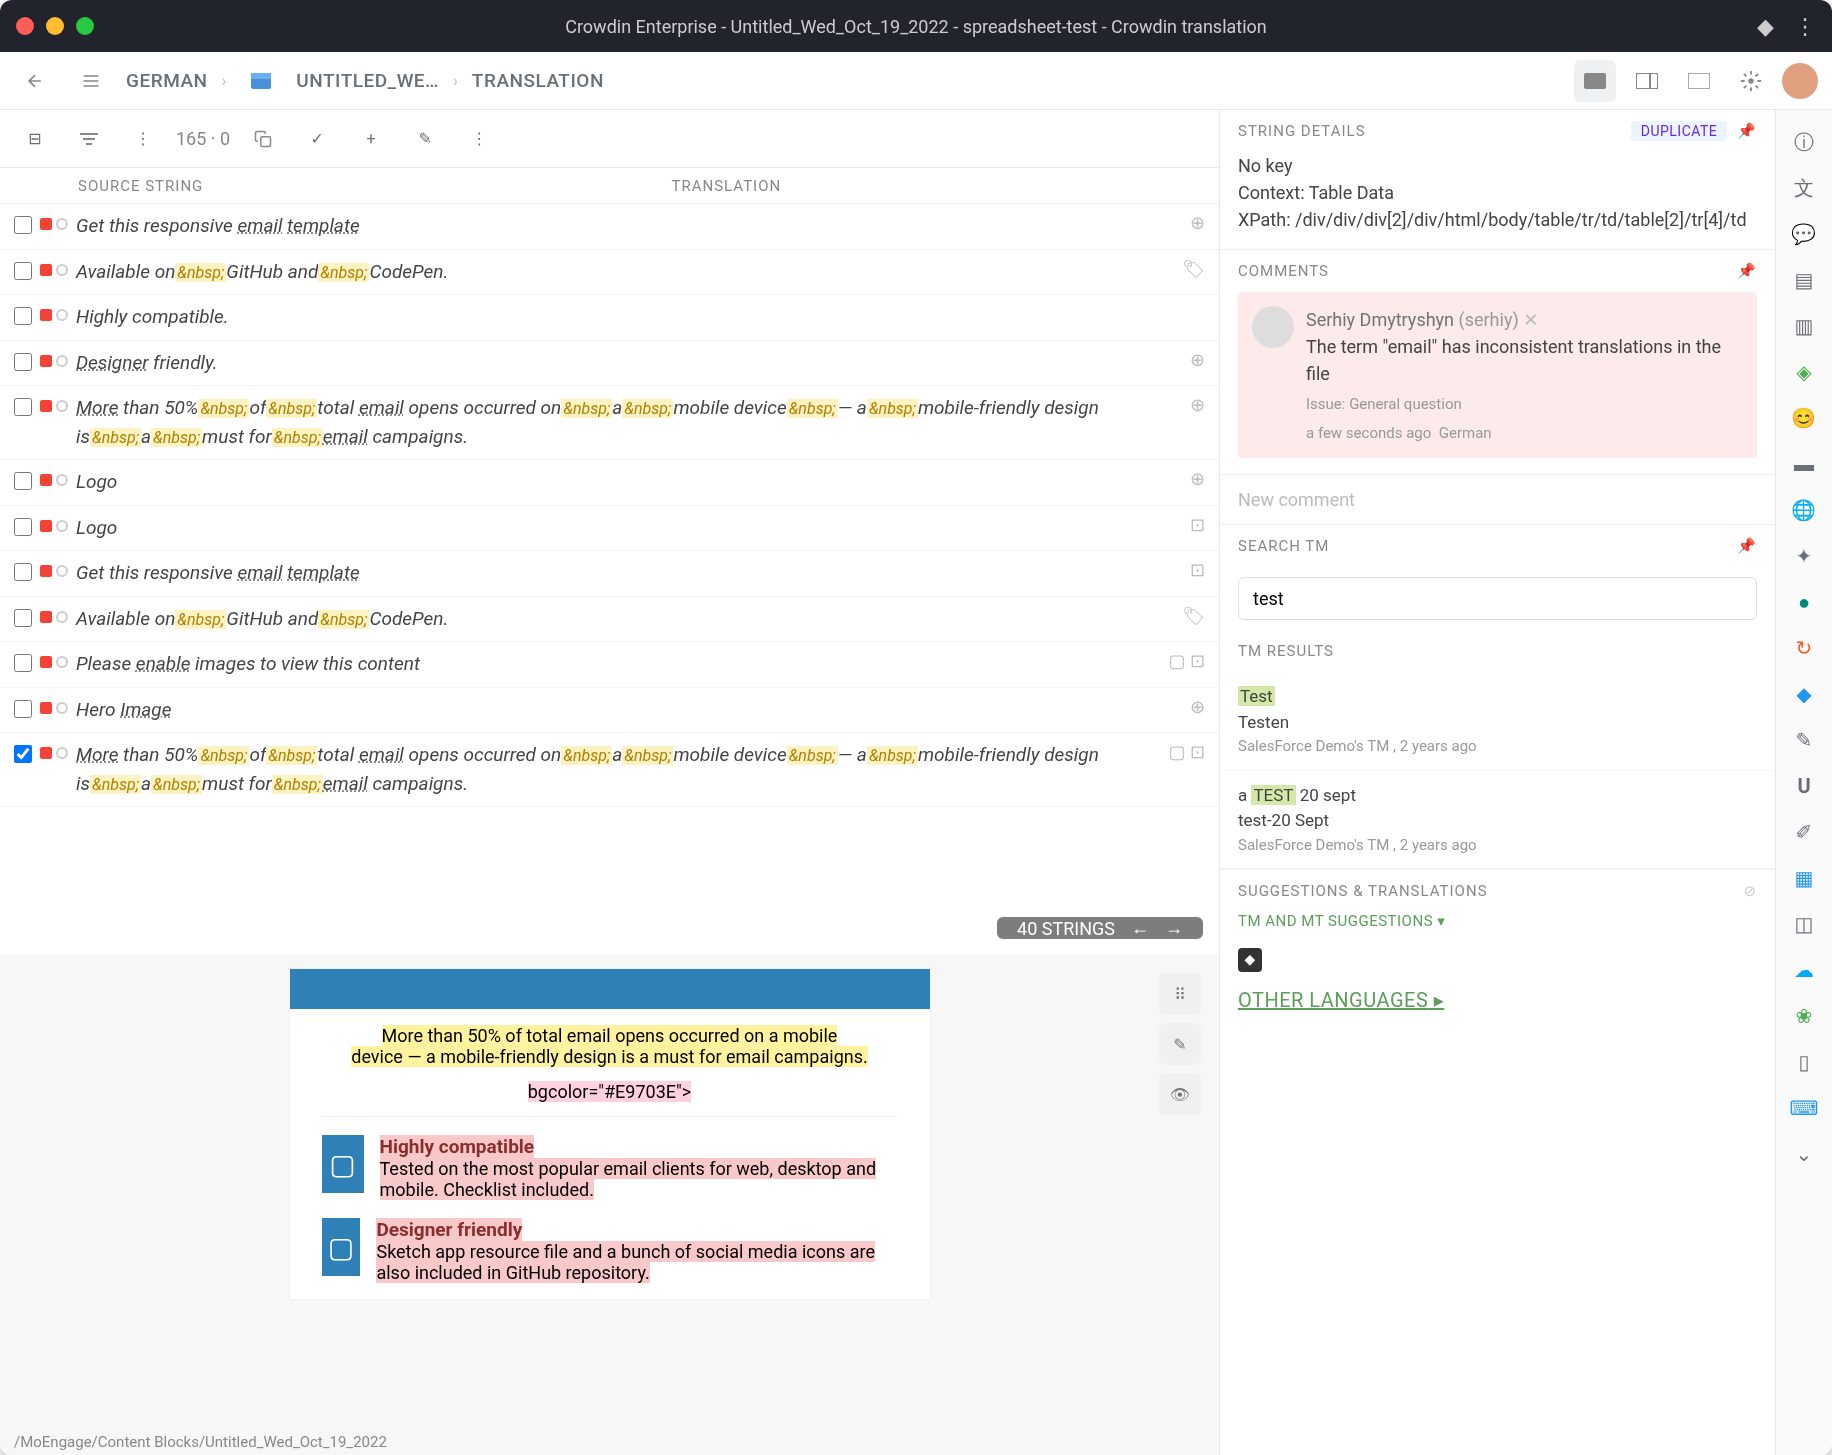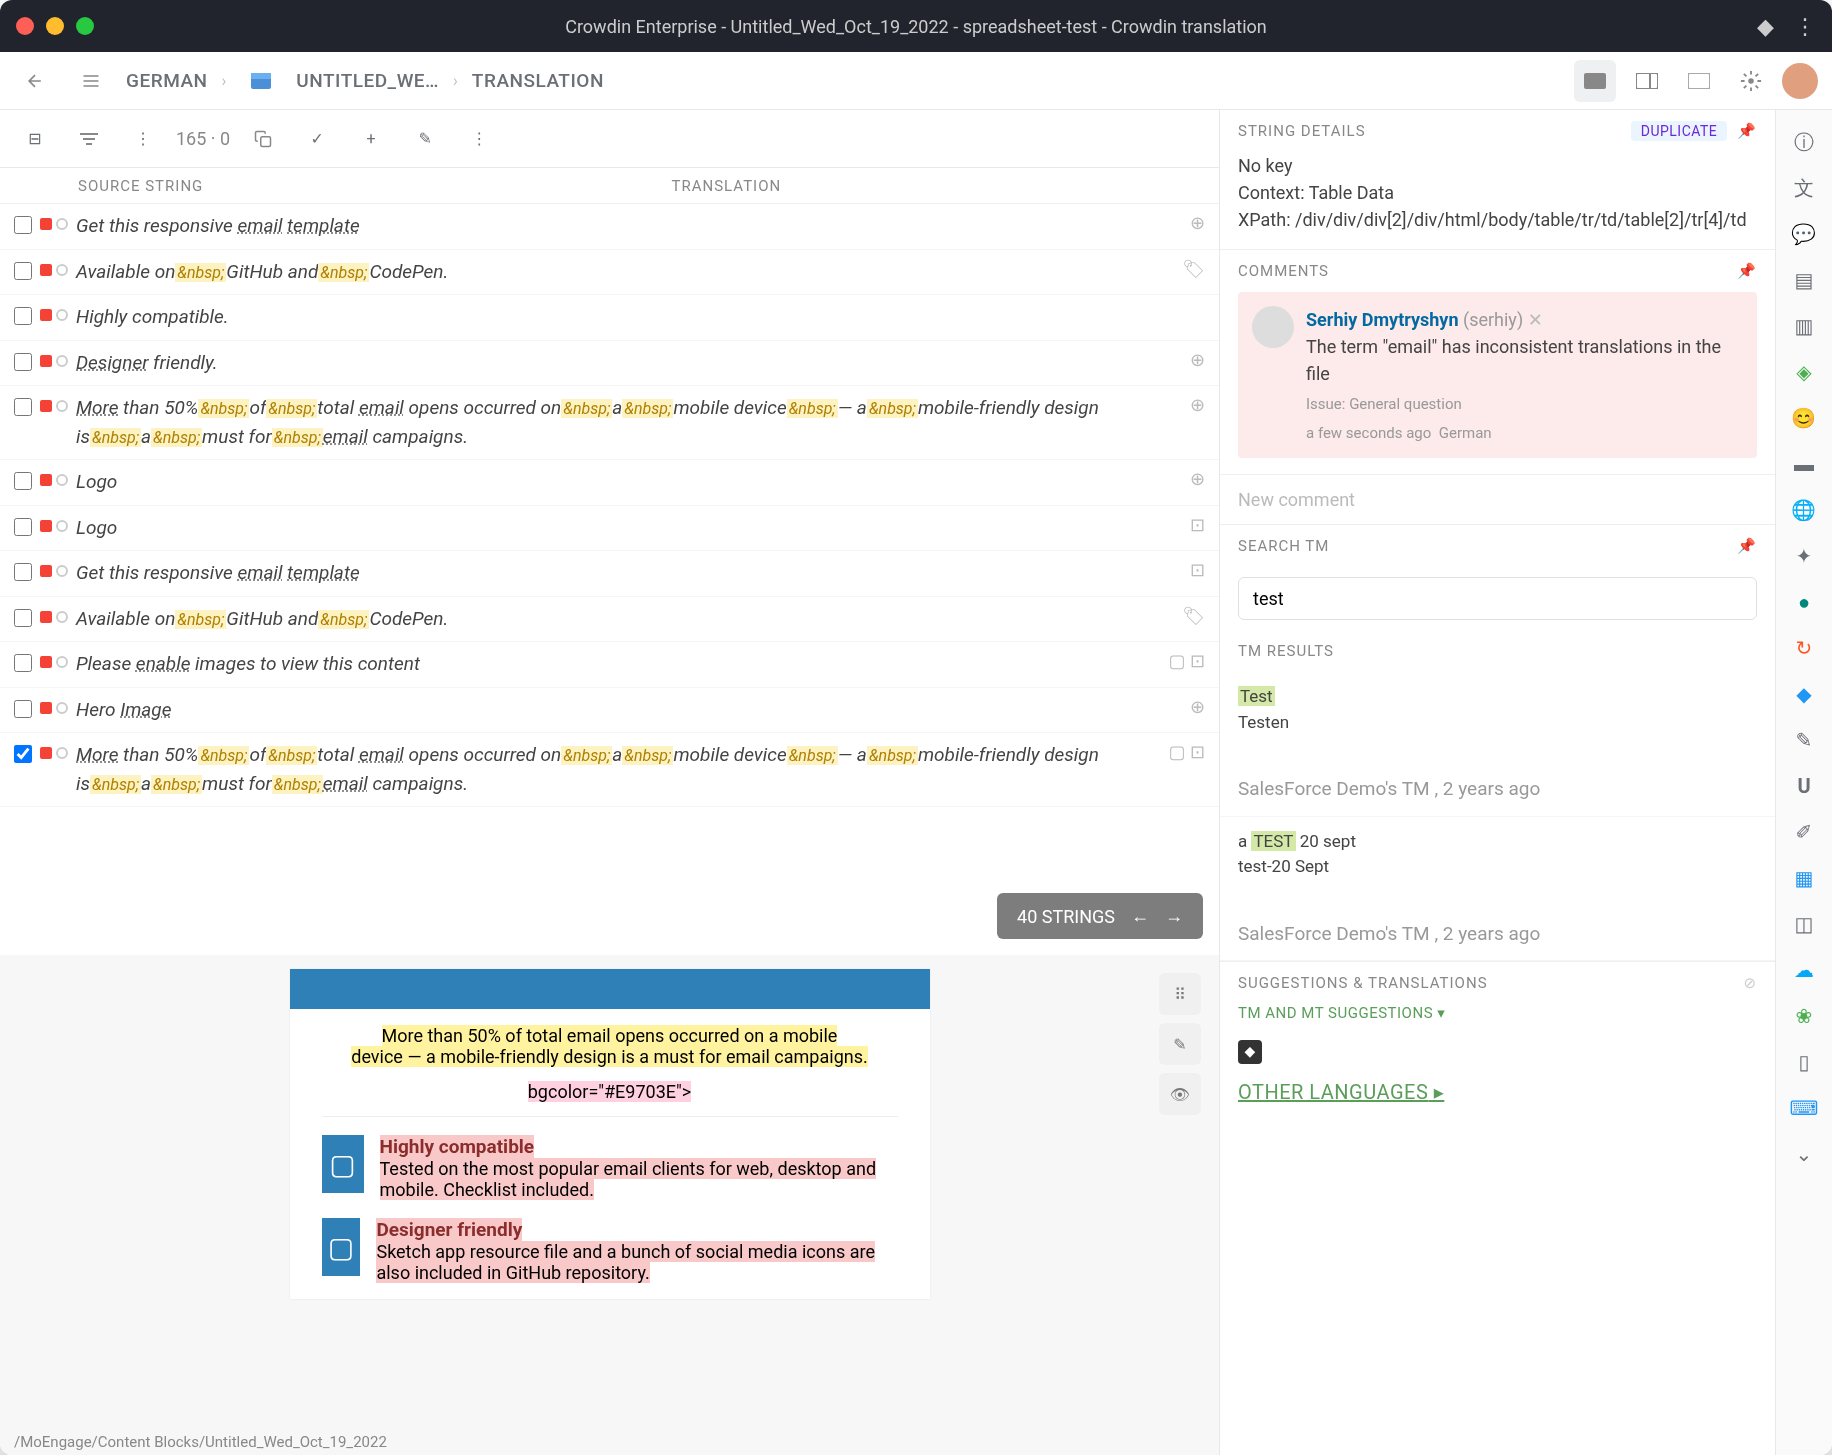--- a/index.html
+++ b/index.html
@@ -52,37 +52,37 @@
 .preview-body p { font-size: 18px; text-align: center; }
 .hl-y { background: #fff3a0; } .hl-p { background: #ffd0e0; } .hl-r { background: #f9c9c9; }
 .preview-section { display: flex; gap: 16px; margin-top: 18px; align-items:flex-start; }
 .picon { width: 58px; height: 58px; background: #2e80b6; display:flex;align-items:center;justify-content:center;color:#fff;font-size:28px; }
 .preview-section h4 { color: #8b2d2d; font-size: 19px; }
 .preview-section p { text-align: left; font-size: 18px; }
 .preview-path { position: absolute; bottom: 4px; left: 14px; font-size: 15px; color: #888; }
 .preview-side { position: absolute; top: 18px; right: 18px; display:flex;flex-direction:column;gap:8px; }
 .preview-side .psb { width:42px;height:42px;background:#f0f0f0;border-radius:6px;display:flex;align-items:center;justify-content:center;color:#777; }
 
-.scroll-pill { position: absolute; right: 16px; bottom: 16px; background: #7d7d7d; color: #fff; padding: 12px 20px; border-radius: 6px; font-size: 18px; display: flex; align-items: center; gap: 16px; }
+.scroll-pill { position: absolute; right: 16px; bottom: 16px; background: #7d7d7d; color: #fff; padding: 0 20px; border-radius: 6px; font-size: 18px; display: flex; align-items: center; gap: 16px; }
 
 .panel-section { border-bottom: 1px solid #eee; }
 .ps-head { padding: 12px 18px; display: flex; align-items: center; font-size: 15px; letter-spacing: 1px; color: #888; }
 .ps-head .pin { margin-left: auto; color: #888; }
 .dup-badge { background: #eaf5ff; color: #6d28d9; font-size: 14px; padding: 2px 10px; border-radius: 4px; margin-right: 10px; letter-spacing: 0.5px; }
 .ps-body { padding: 0 18px 16px; font-size: 18px; color: #444; line-height: 1.5; }
 .comment-card { background: #fdeaea; border-radius: 4px; padding: 14px; display: flex; gap: 12px; }
 .comment-card .av { width: 42px; height: 42px; border-radius: 50%; background: #ddd; flex-shrink:0; }
-.comment-card .nm { color: #0369a1; font-weight: 700; }
+.comment-card .nm { color: #737373; font-weight: 400; }
 .comment-card .meta { font-size: 15px; color: #999; margin-top:6px; }
 .new-comment { padding: 14px 18px; border-top: 1px solid #f0f0f0; color: #bbb; font-size: 18px; }
 .tm-search { padding: 10px 18px; }
 .tm-search input { width: 100%; padding: 10px 14px; border: 1px solid #e0e0e0; border-radius: 6px; font-size: 18px; }
 .tm-result { padding: 12px 18px; border-bottom: 1px solid #f5f5f5; font-size: 17px; color:#444; line-height: 1.5; }
 .tm-result .hl { background: #d4e9a8; padding: 0 2px; }
-.tm-result .sub { color: #999; font-size: 19px; margin-top: 40px; }
+.tm-result .sub { color: #999; font-size: 15px; }
 .sug-label { color: #5a9e5a; font-size: 15px; padding: 0 18px 8px; letter-spacing: 0.5px; }
 .sug-row { display: flex; gap: 12px; padding: 8px 18px; font-size: 17px; color: #444; line-height: 1.4; }
 .sug-row .sic { width: 24px; height: 24px; background: #333; color:#fff; display:flex;align-items:center;justify-content:center;border-radius:4px;font-size:14px;flex-shrink:0; margin-top:2px; }
 .ol-label { color: #5a9e5a; font-size: 20px; padding: 8px 18px; letter-spacing: 0.5px; text-decoration: underline; }
 
 svg { display: block; }
 </style>
 </head>
 <body>
 

